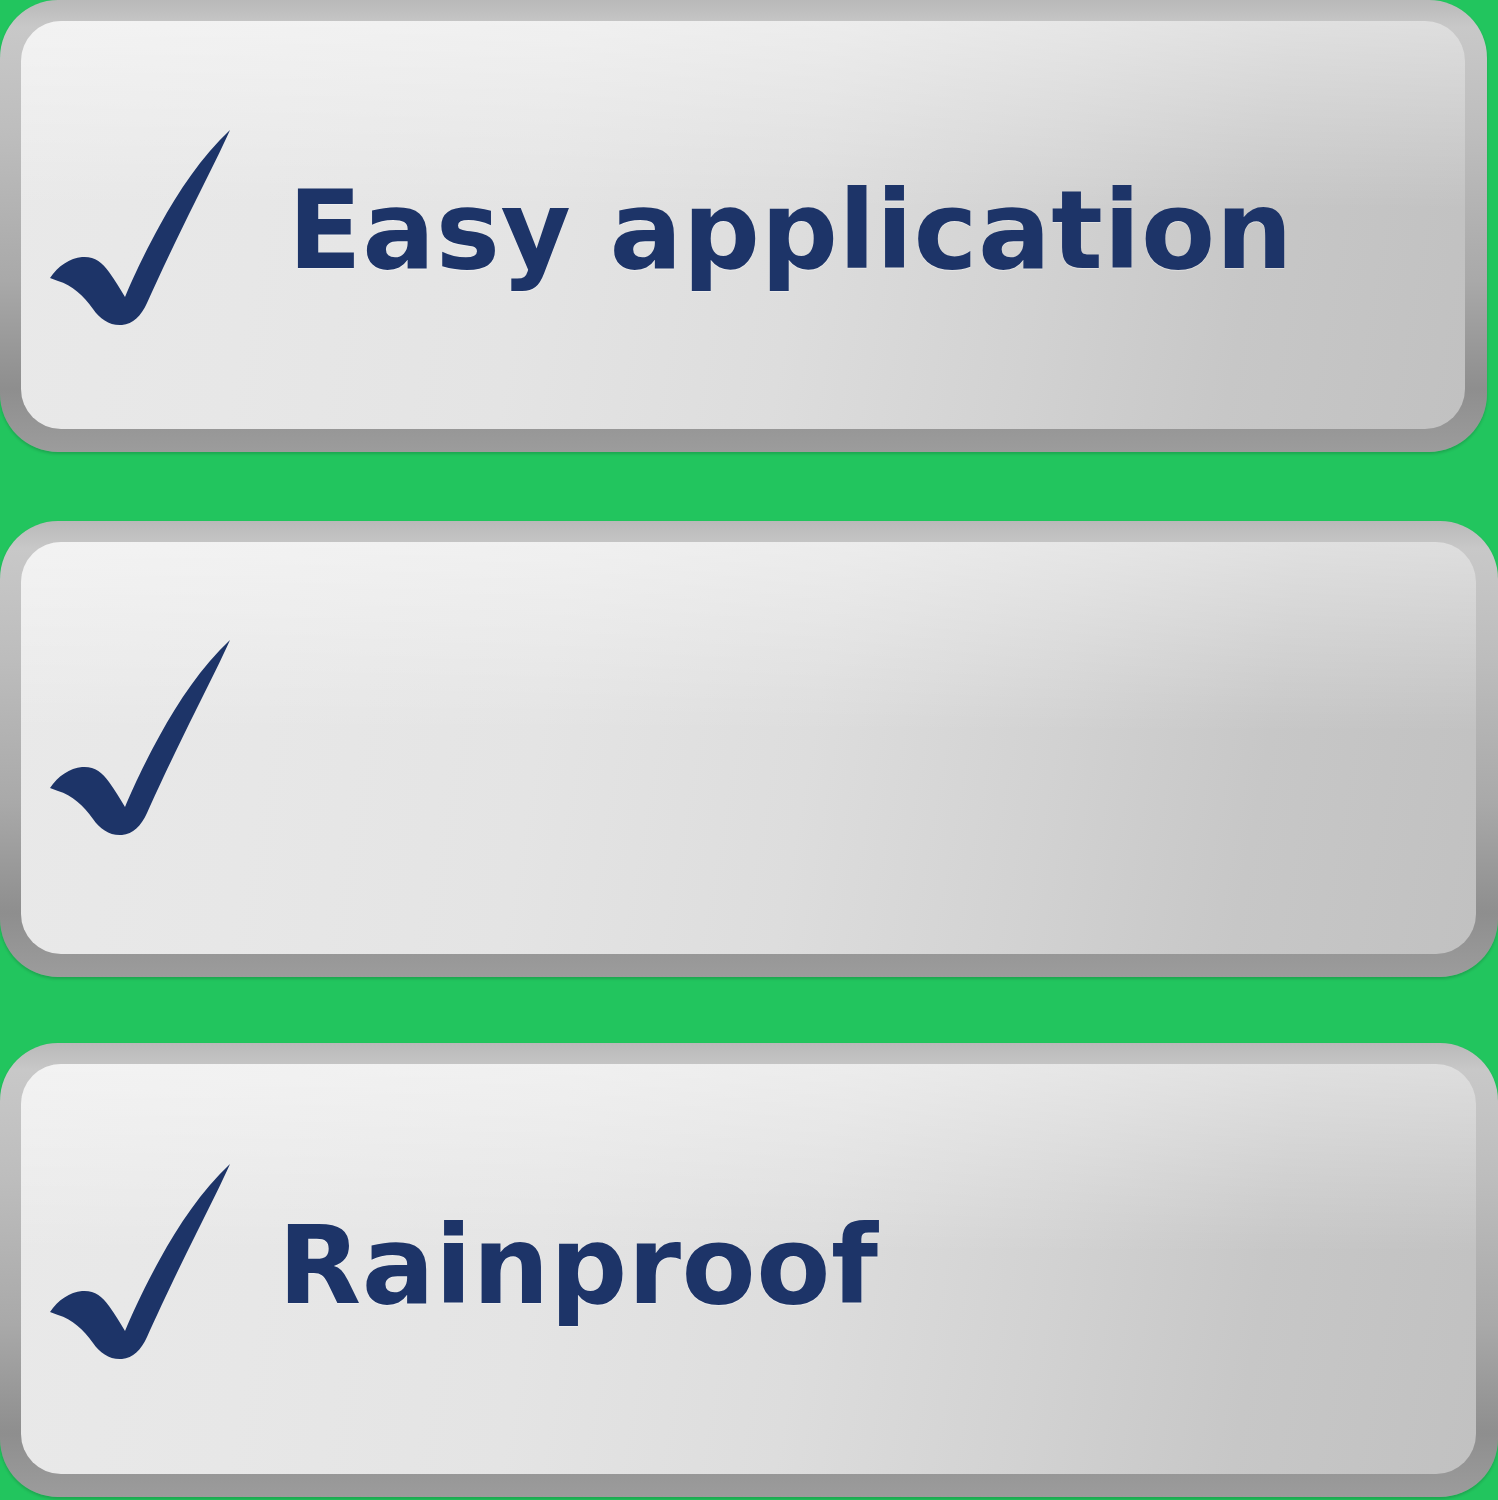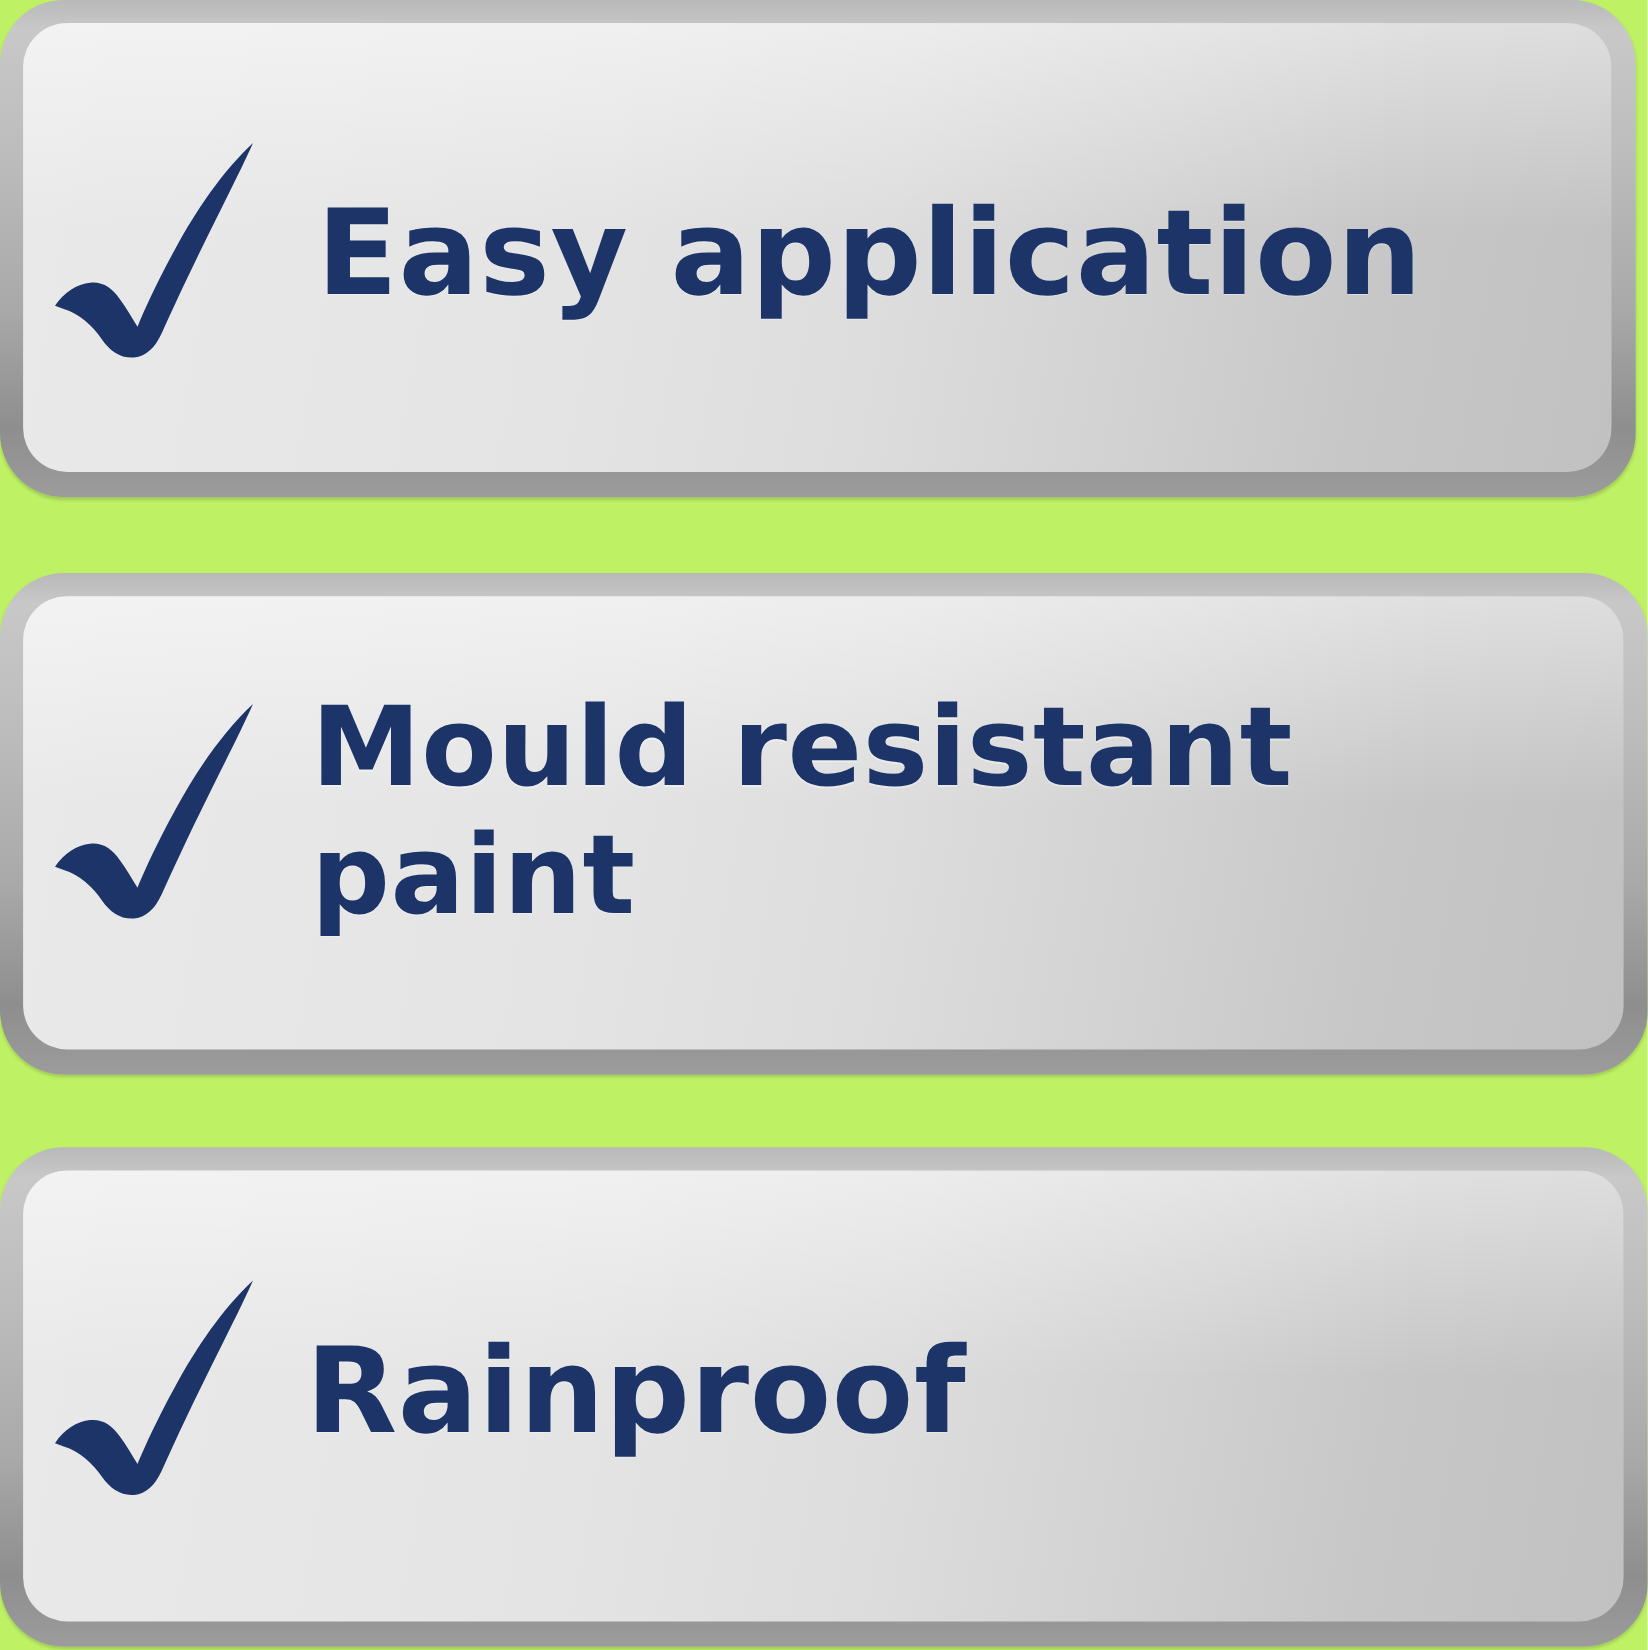--- a/index.html
+++ b/index.html
@@ -13,21 +13,21 @@
     height: 1500px;
     overflow: hidden;
     font-family: "DejaVu Sans", sans-serif;
     -webkit-font-smoothing: antialiased;
   }
 
   .stage {
     position: relative;
     width: 1498px;
     height: 1500px;
-    background: #bef264;
+    background: #22c55e;
   }
 
   
   .plaque {
     position: absolute;
     box-sizing: border-box;
     border-radius: 58px;
     
     background:
       linear-gradient(180deg,
@@ -130,22 +130,20 @@
   <div class="check check-2">
     <svg viewBox="0 0 210 200" xmlns="http://www.w3.org/2000/svg" aria-hidden="true">
       <path d="M6 150 C14 138 26 130 38 129 C50 128 58 134 65 144 C71 152 76 161 81 169
                C88 152 100 126 116 97 C134 64 158 28 186 2
                C178 20 166 44 152 72 C134 108 116 146 103 175
                C97 188 89 196 78 197 C66 198 56 191 49 181
                C40 168 28 157 14 153 Z" fill="#1d3468"></path>
     </svg>
   </div>
 
-  <div class="label label-2">Mould resistant
-paint</div>
 
   <div class="plaque plaque-3">
     <div class="face"></div>
   </div>
 
   <div class="check check-3">
     <svg viewBox="0 0 210 200" xmlns="http://www.w3.org/2000/svg" aria-hidden="true">
       <path d="M6 150 C14 138 26 130 38 129 C50 128 58 134 65 144 C71 152 76 161 81 169
                C88 152 100 126 116 97 C134 64 158 28 186 2
                C178 20 166 44 152 72 C134 108 116 146 103 175

